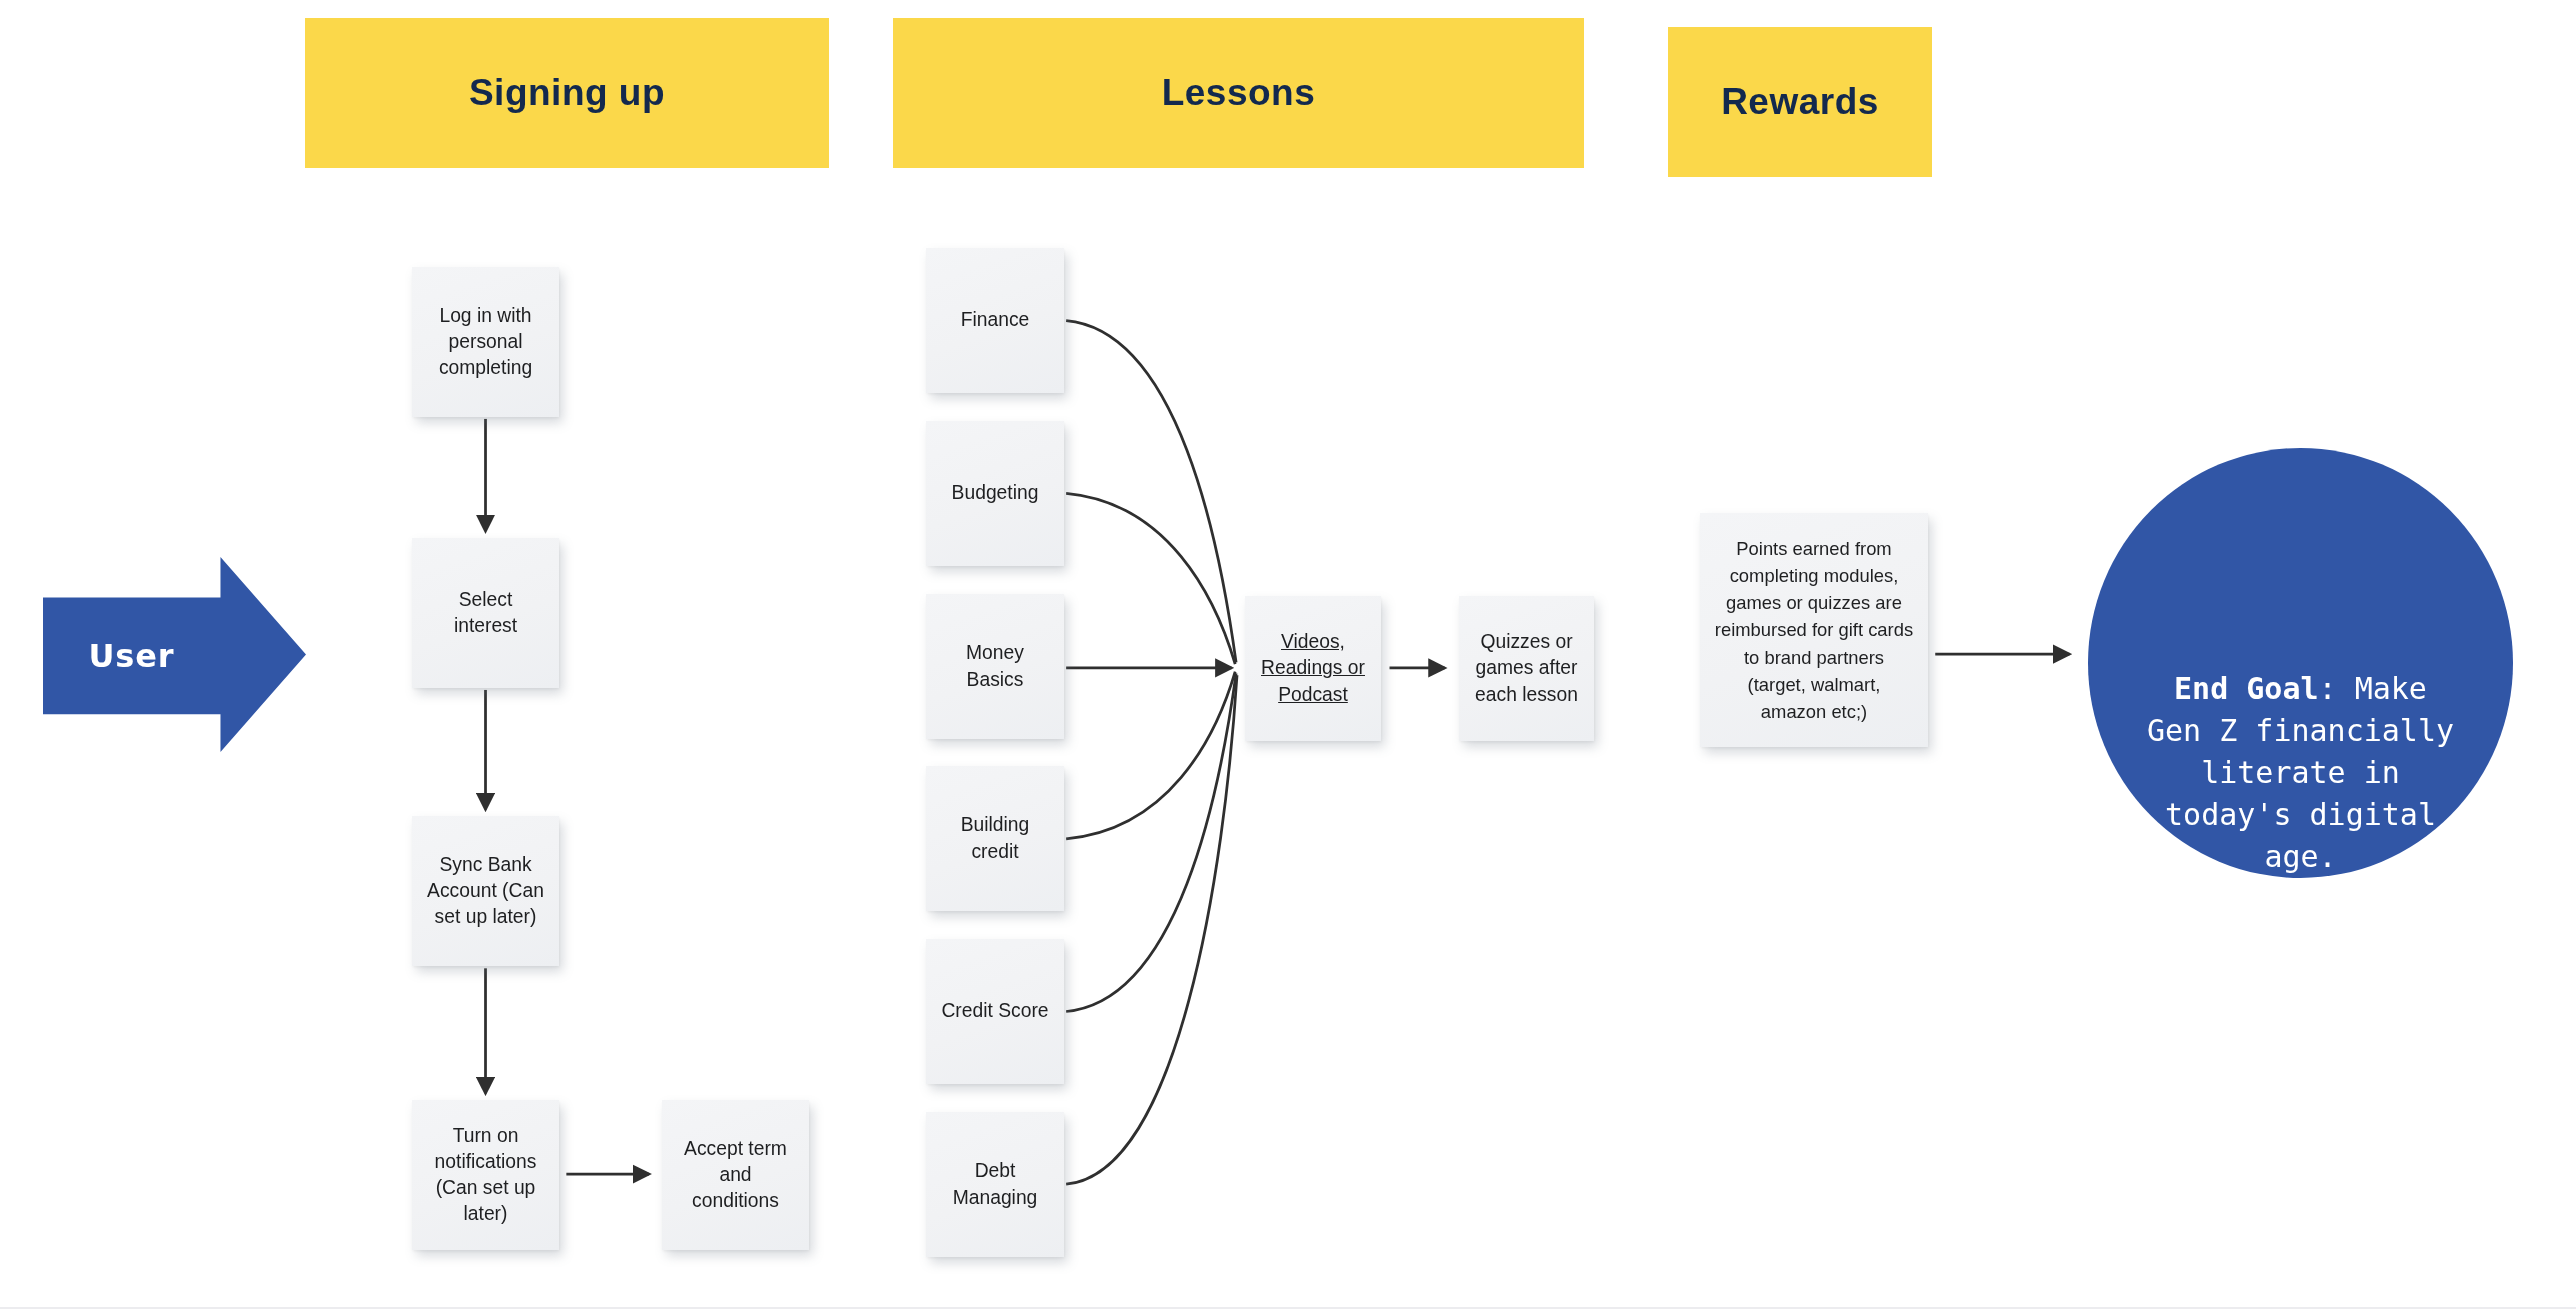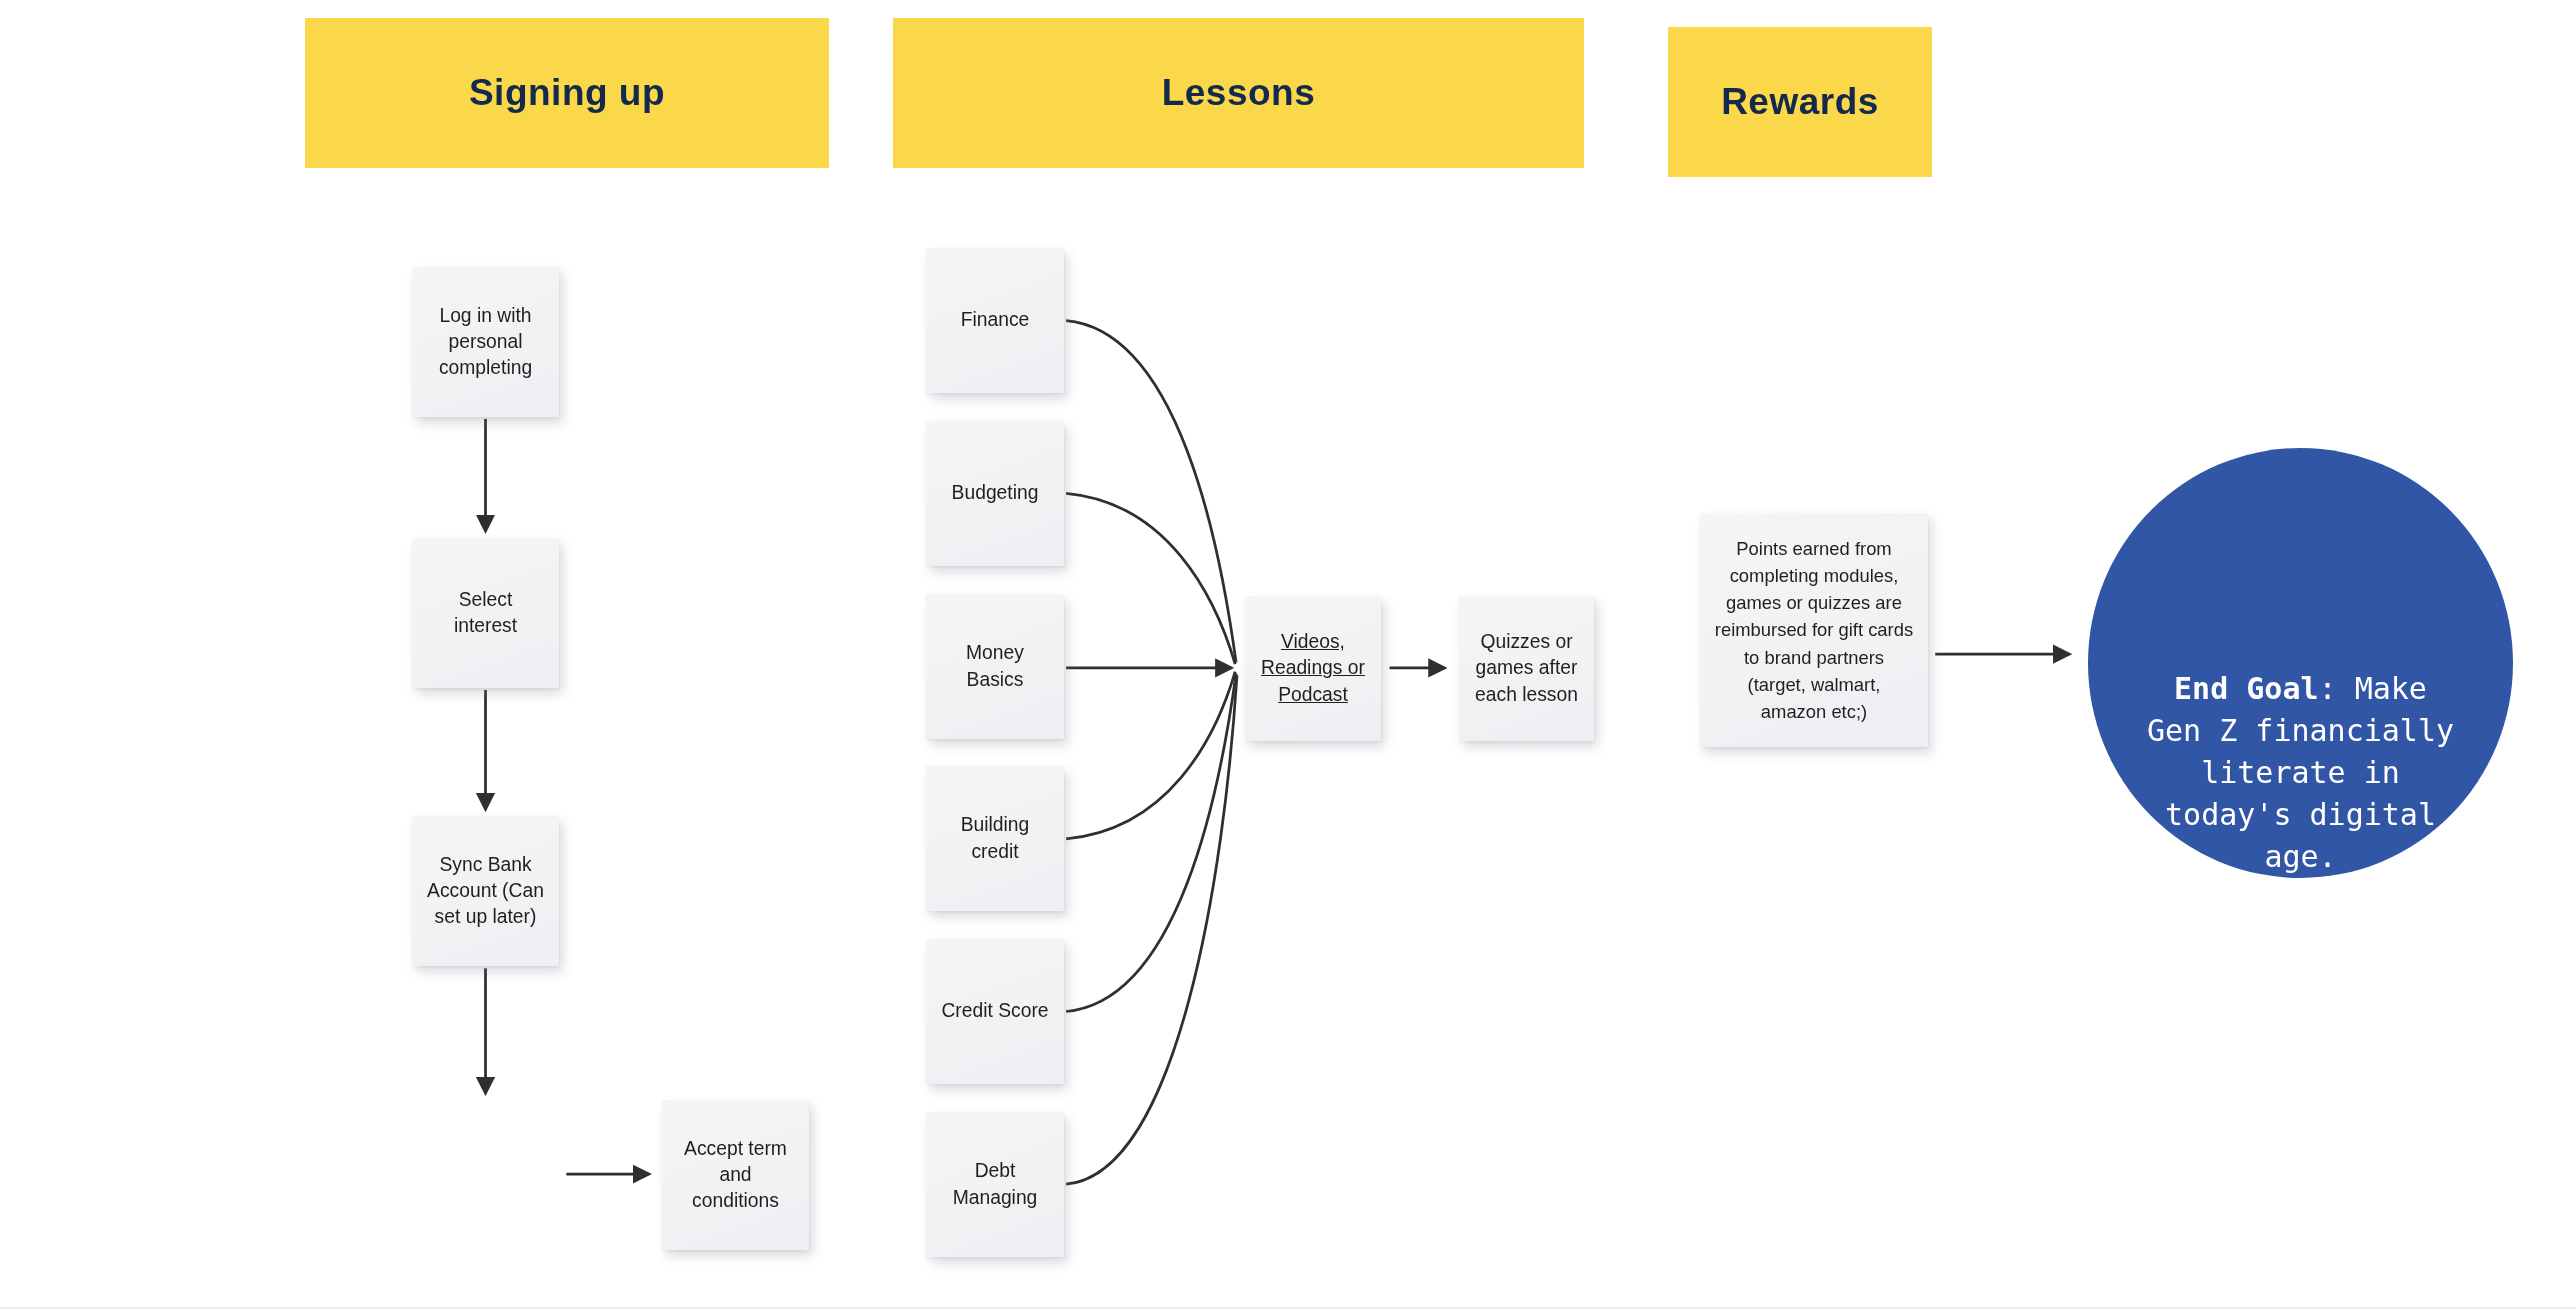--- a/index.html
+++ b/index.html
@@ -95,29 +95,38 @@
   <div class="section-header" style="left:305px; top:18.4px; width:524px; height:150px;">
     <span>Signing up</span>
   </div>
   <div class="section-header" style="left:893px; top:18.4px; width:691px; height:150px;">
     <span>Lessons</span>
   </div>
   <div class="section-header" style="left:1668px; top:18.4px; width:264px; height:150px;margin-top:9px;">
     <span>Rewards</span>
   </div>
 
+  <div class="user-arrow-wrap">
+    <svg width="263" height="195" viewBox="0 0 286 212" xmlns="http://www.w3.org/2000/svg">
+      <polygon points="0,44 193,44 193,0 286,106 193,212 193,171 0,171" fill="#3156A6"></polygon>
+    </svg>
+    <div class="user-arrow-label">User</div>
+  </div>
 
   <div class="sticky" style="left:412px; top:267px; width:147px; height:150px;">
     <span>Log in with personal completing</span>
   </div>
   <div class="sticky" style="left:412px; top:538px; width:147px; height:150px;align-items:center;">
     <span>Select interest</span>
   </div>
   <div class="sticky" style="left:412px; top:816px; width:147px; height:150px;">
     <span>Sync Bank Account (Can set up later)</span>
+  </div>
+  <div class="sticky" style="left:412px; top:1100px; width:147px; height:150px;">
+    <span>Turn on notifications (Can set up later)</span>
   </div>
   <div class="sticky" style="left:662px; top:1100px; width:147px; height:150px;">
     <span>Accept term and conditions</span>
   </div>
 
   <div class="sticky" style="left:926px; top:248px; width:138px; height:145px;">
     <span>Finance</span>
   </div>
   <div class="sticky" style="left:926px; top:421px; width:138px; height:145px;">
     <span>Budgeting</span>

